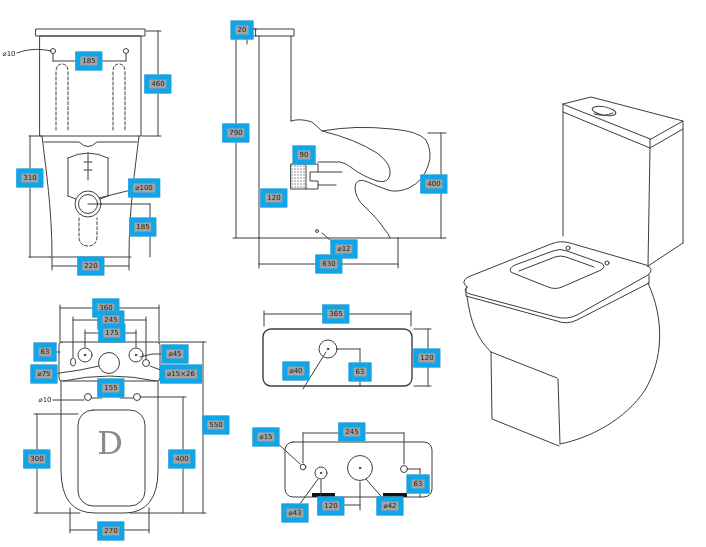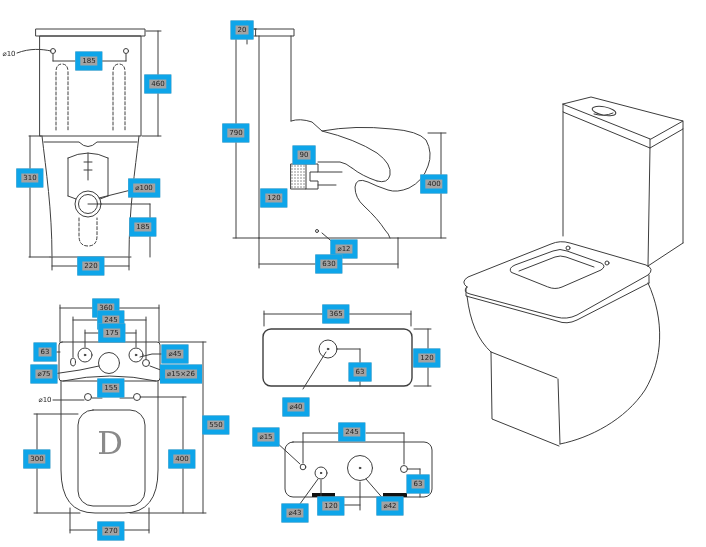--- a/index.html
+++ b/index.html
@@ -178,21 +178,21 @@
   <div class="lbl" style="left:111px;top:388px">155</div>
   <div class="lbl" style="left:216px;top:425px">550</div>
   <div class="lbl" style="left:182px;top:459px">400</div>
   <div class="lbl" style="left:37px;top:459px">300</div>
   <div class="lbl" style="left:111px;top:531px">270</div>
   <div class="mark-d" style="left:110px;top:443px">D</div>
 
   <div class="lbl" style="left:336px;top:314px">365</div>
   <div class="lbl" style="left:427px;top:358px">120</div>
   <div class="lbl" style="left:360px;top:372px">63</div>
-  <div class="lbl" style="left:296px;top:407px">⌀40</div>
+  <div class="lbl" style="left:296px;top:371px">⌀40</div>
 
   <div class="lbl" style="left:266px;top:437px">⌀15</div>
   <div class="lbl" style="left:352px;top:432px">245</div>
   <div class="lbl" style="left:418px;top:484px">63</div>
   <div class="lbl" style="left:295px;top:513px">⌀43</div>
   <div class="lbl" style="left:331px;top:506px">120</div>
   <div class="lbl" style="left:390px;top:506px">⌀42</div>
 
 </div>
 

